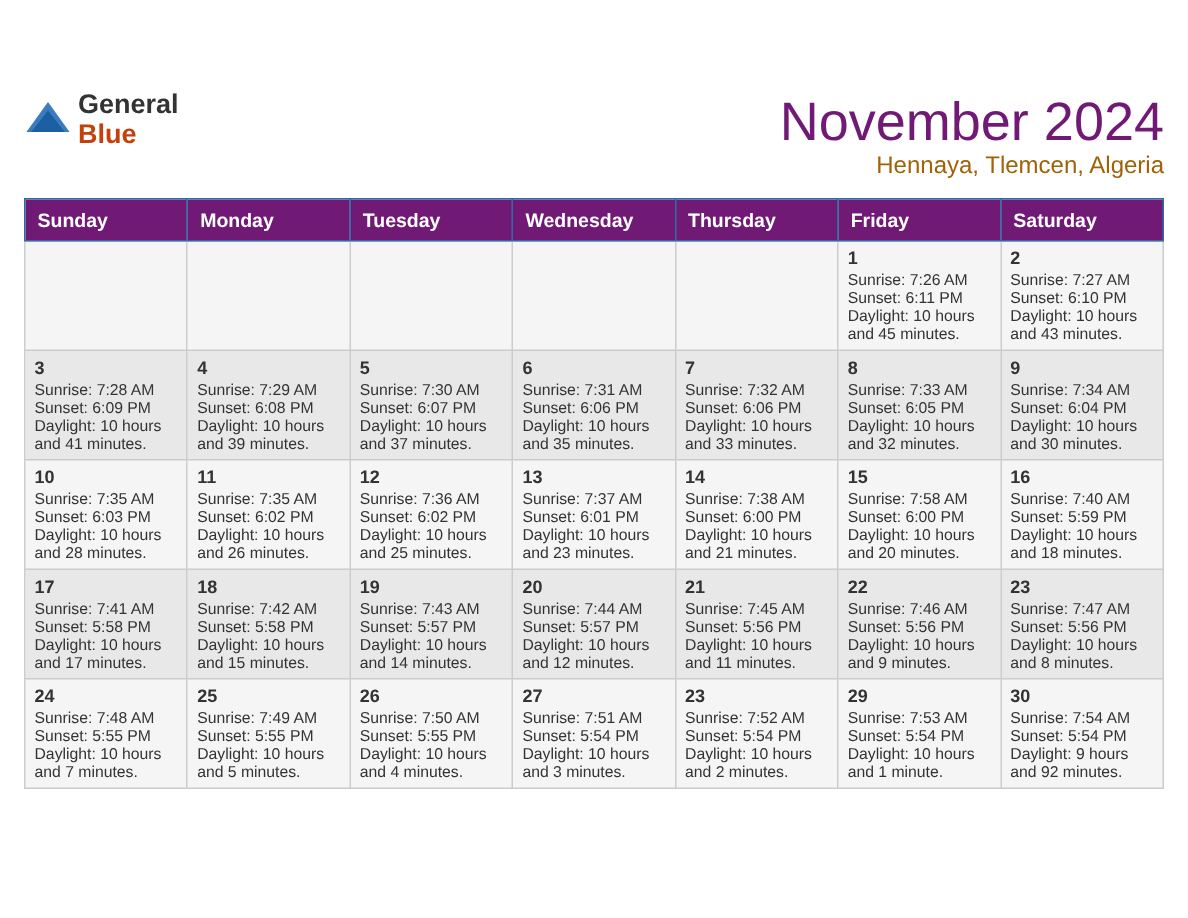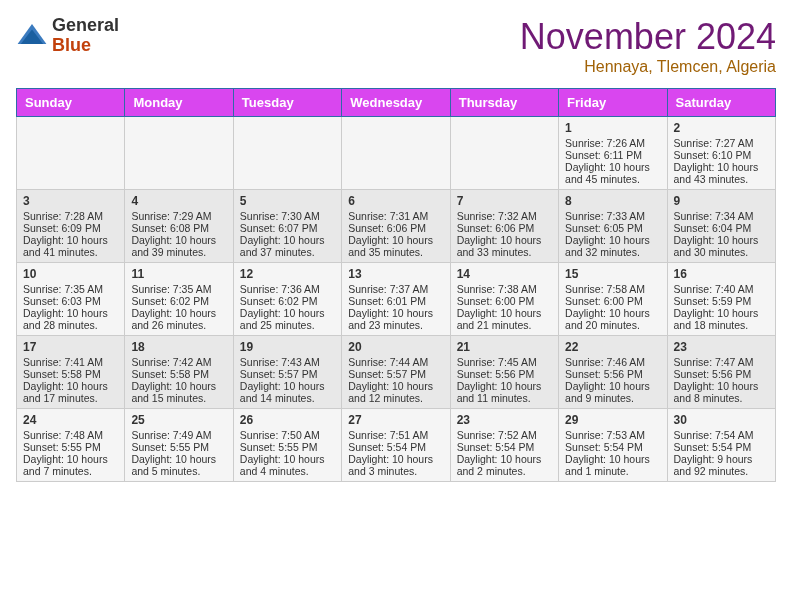--- a/index.html
+++ b/index.html
@@ -8,20 +8,21 @@
       background: #fff;
       width: 792px;
       min-height: 612px;
       padding: 16px;
     }
     .header {
       display: flex;
       align-items: flex-start;
       justify-content: space-between;
       margin-bottom: 12px;
+      margin-top: 44px;
     }
     .logo {
       display: flex;
       align-items: center;
       gap: 4px;
     }
     .logo-text {
       font-size: 18px;
       font-weight: bold;
       line-height: 1.1;
@@ -44,21 +45,21 @@
       font-size: 16px;
       font-weight: normal;
       color: #a16207;
     }
     .calendar {
       width: 100%;
       border-collapse: collapse;
       border: 1px solid #ccc;
     }
     .calendar th {
-      background-color: #d946ef;
+      background-color: #701a75;
       color: #fff;
       font-size: 13px;
       font-weight: bold;
       padding: 6px 8px;
       text-align: left;
       border: 1px solid #2e6aa8;
       margin-left: 28px;
     }
     .calendar td {
       vertical-align: top;

